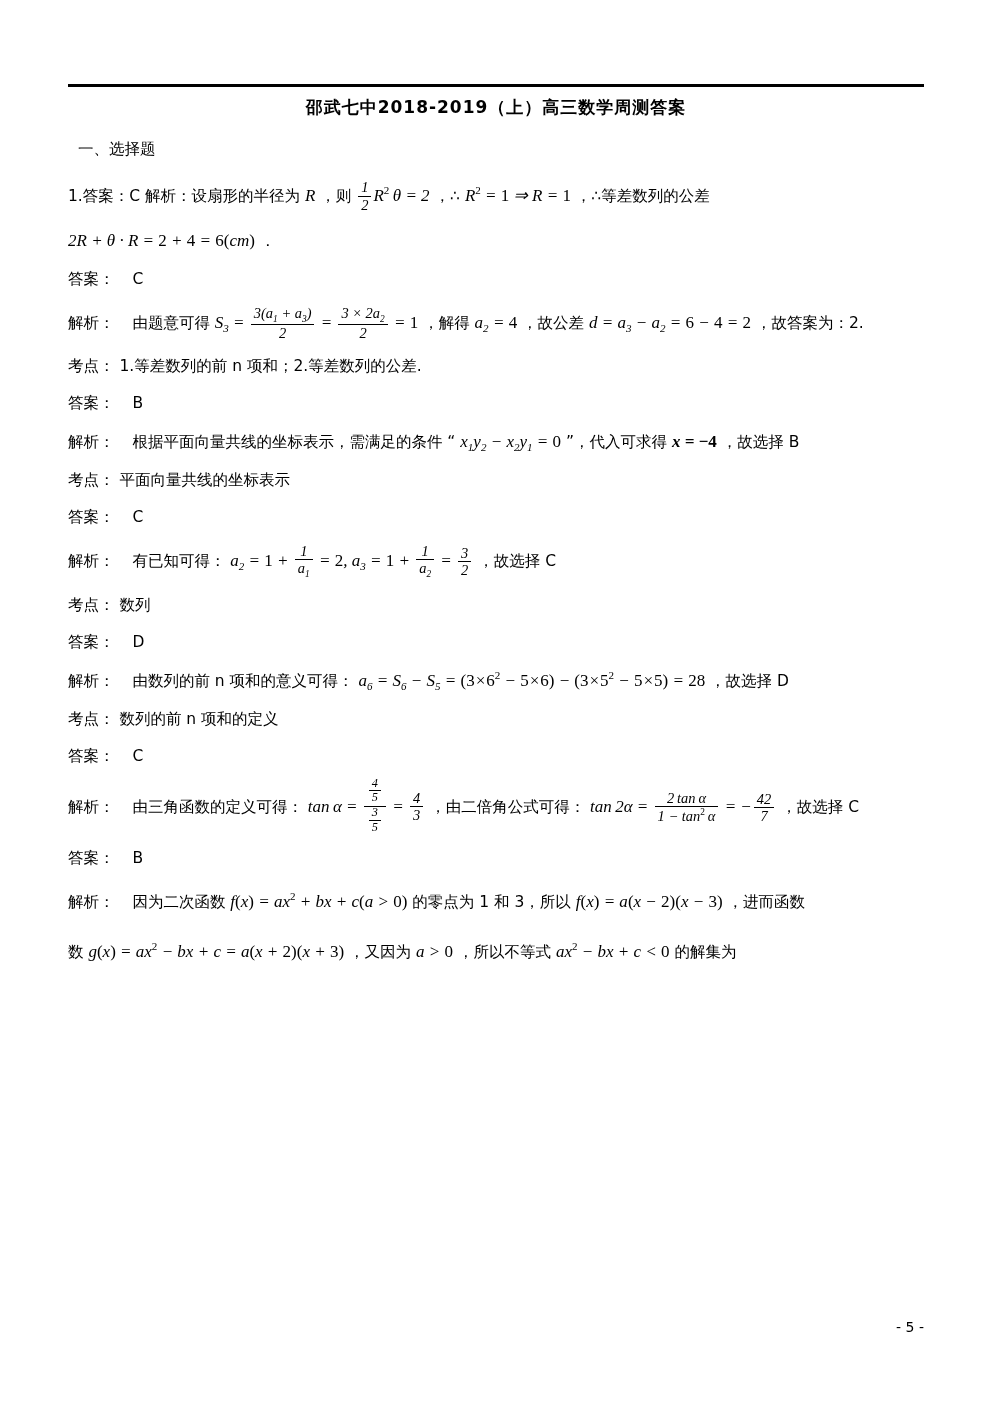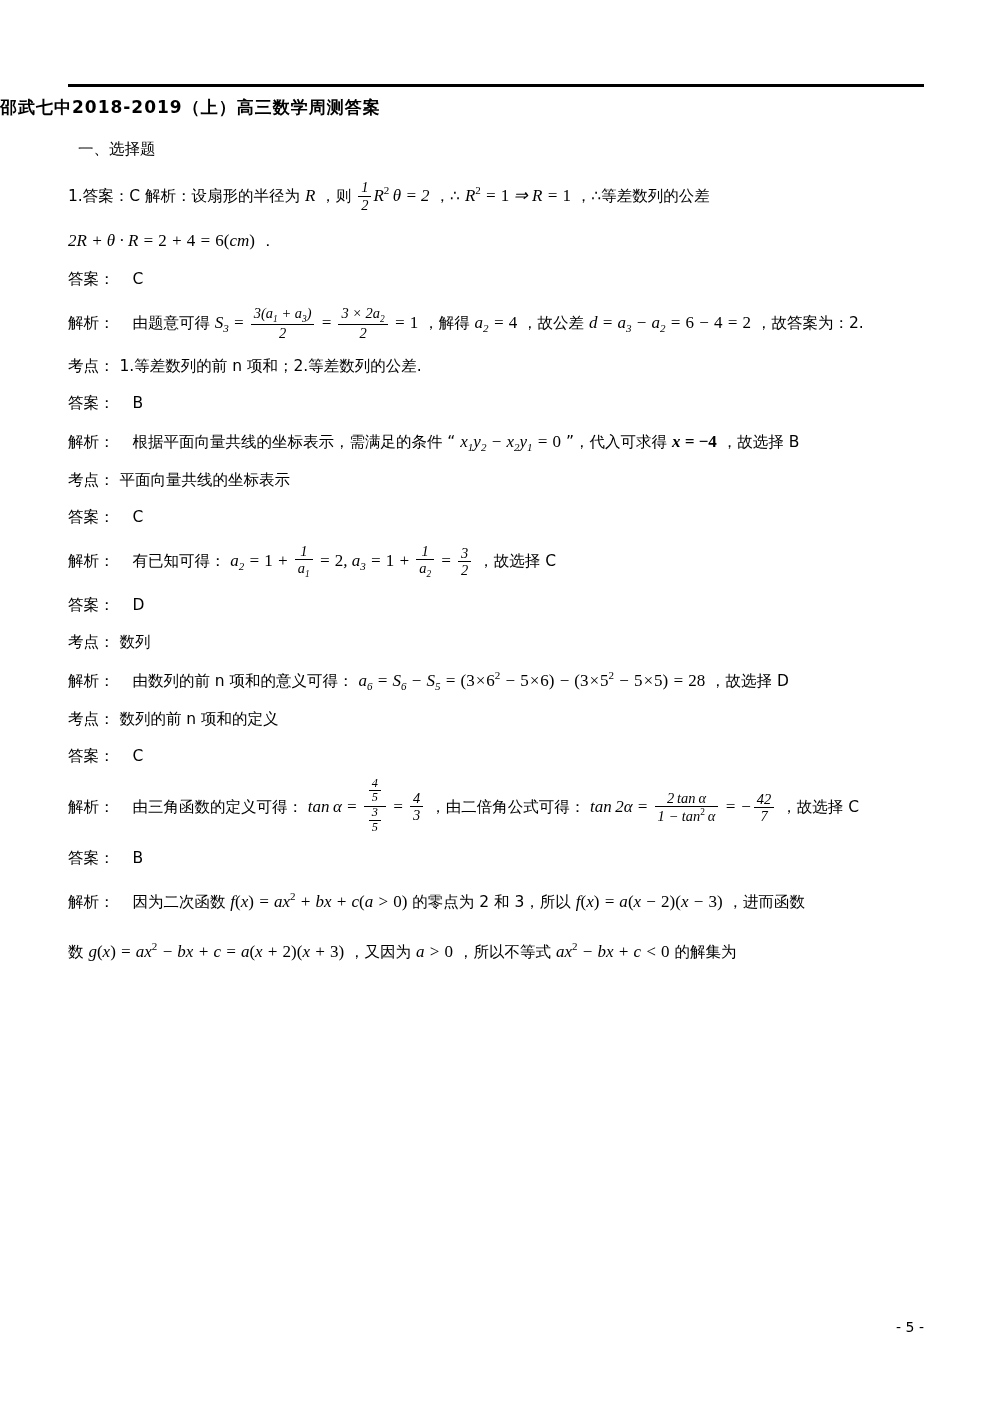--- a/index.html
+++ b/index.html
@@ -27,20 +27,21 @@
     left: 68px;
     right: 68px;
     top: 84px;
     border-top: 3px solid #000;
   }
   .doc-title {
     position: absolute;
     top: 96px;
     left: 0;
     right: 0;
+    text-align: center;
     font-size: 17px;
     font-family: "DejaVu Sans", sans-serif;
     font-weight: bold;
     letter-spacing: 1px;
   }
   .content {
     position: absolute;
     top: 135px;
     left: 68px;
     width: 856px;
@@ -172,28 +173,28 @@
 
     <div class="rowline tall">
       <span>解析：</span>
       <span class="inline-gap"></span>
       <span>有已知可得：</span>
       <span class="math">a<sub class="sb">2</sub>&nbsp;=&nbsp;<span class="rm">1</span>&nbsp;+&nbsp;<span class="frac"><span class="num">1</span><span class="den">a<sub class="sb">1</sub></span></span>&nbsp;=&nbsp;<span class="rm">2</span>,&nbsp;a<sub class="sb">3</sub>&nbsp;=&nbsp;<span class="rm">1</span>&nbsp;+&nbsp;<span class="frac"><span class="num">1</span><span class="den">a<sub class="sb">2</sub></span></span>&nbsp;=&nbsp;<span class="frac"><span class="num">3</span><span class="den">2</span></span></span>
       <span>，故选择 C</span>
     </div>
 
     <div class="rowline">
+      <span>考点：</span>
+      <span>数列</span>
+    </div>
+
+    <div class="rowline">
       <span>答案：</span>
       <span class="inline-gap"></span>
       <span>D</span>
-    </div>
-
-    <div class="rowline">
-      <span>考点：</span>
-      <span>数列</span>
     </div>
 
     <div class="rowline">
       <span>解析：</span>
       <span class="inline-gap"></span>
       <span>由数列的前 n 项和的意义可得：</span>
       <span class="math">a<sub class="sb">6</sub>&nbsp;=&nbsp;S<sub class="sb">6</sub>&nbsp;−&nbsp;S<sub class="sb">5</sub>&nbsp;=&nbsp;<span class="rm">(</span><span class="rm">3</span>×<span class="rm">6</span><sup class="sp">2</sup>&nbsp;−&nbsp;<span class="rm">5</span>×<span class="rm">6</span><span class="rm">)</span>&nbsp;−&nbsp;<span class="rm">(</span><span class="rm">3</span>×<span class="rm">5</span><sup class="sp">2</sup>&nbsp;−&nbsp;<span class="rm">5</span>×<span class="rm">5</span><span class="rm">)</span>&nbsp;=&nbsp;<span class="rm">28</span></span>
       <span>，故选择 D</span>
     </div>
 
@@ -223,21 +224,21 @@
       <span>答案：</span>
       <span class="inline-gap"></span>
       <span>B</span>
     </div>
 
     <div class="rowline tall">
       <span>解析：</span>
       <span class="inline-gap"></span>
       <span>因为二次函数</span>
       <span class="math">f<span class="rm">(</span>x<span class="rm">)</span>&nbsp;=&nbsp;ax<sup class="sp">2</sup>&nbsp;+&nbsp;bx&nbsp;+&nbsp;c<span class="rm">(</span>a&nbsp;&gt;&nbsp;<span class="rm">0</span><span class="rm">)</span></span>
-      <span>的零点为 2 和 3，所以</span>
+      <span>的零点为 1 和 3，所以</span>
       <span class="math">f<span class="rm">(</span>x<span class="rm">)</span>&nbsp;=&nbsp;a<span class="rm">(</span>x&nbsp;−&nbsp;<span class="rm">2</span><span class="rm">)</span><span class="rm">(</span>x&nbsp;−&nbsp;<span class="rm">3</span><span class="rm">)</span></span>
       <span>，进而函数</span>
       
     </div>
 
     <div class="rowline tall">
       <span>数</span>
       <span class="math">g<span class="rm">(</span>x<span class="rm">)</span>&nbsp;=&nbsp;ax<sup class="sp">2</sup>&nbsp;−&nbsp;bx&nbsp;+&nbsp;c&nbsp;=&nbsp;a<span class="rm">(</span>x&nbsp;+&nbsp;<span class="rm">2</span><span class="rm">)</span><span class="rm">(</span>x&nbsp;+&nbsp;<span class="rm">3</span><span class="rm">)</span></span>
       <span>，又因为</span>
       <span class="math">a&nbsp;&gt;&nbsp;<span class="rm">0</span></span>

